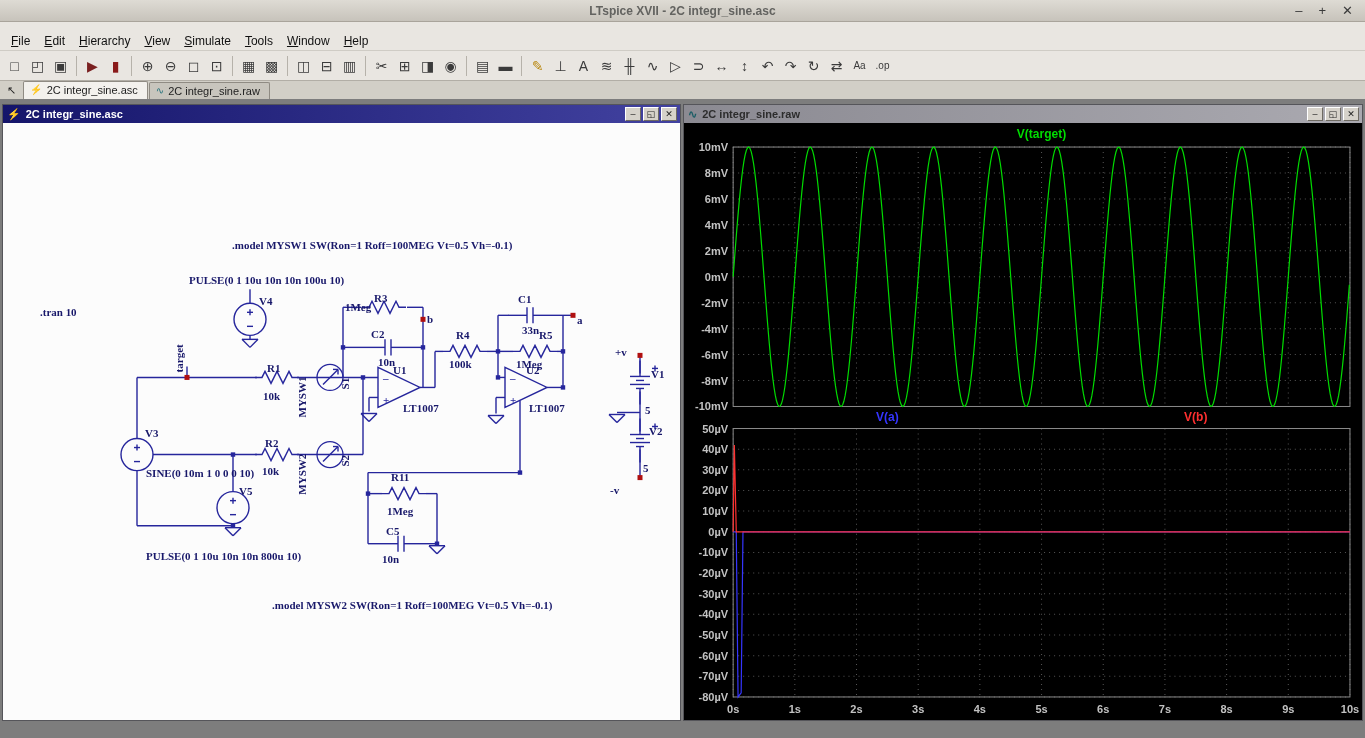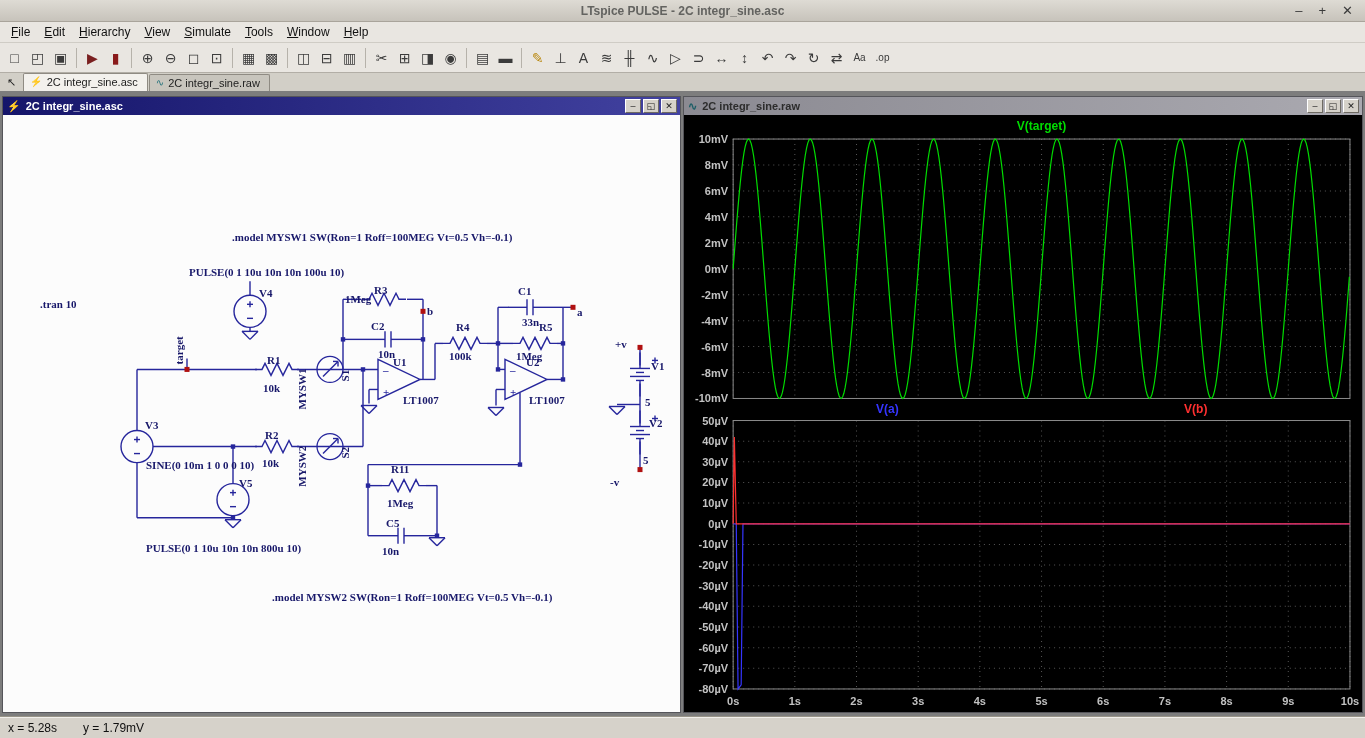--- a/index.html
+++ b/index.html
@@ -6,21 +6,21 @@
   html,body{width:1365px;height:738px;overflow:hidden;background:#7d7d7d;
     font-family:"Liberation Sans",sans-serif;-webkit-font-smoothing:antialiased}
   .app{width:1365px;height:738px;display:flex;flex-direction:column;background:#d6d2ca}
 
   .titlebar{height:22px;background:linear-gradient(#dedbd4,#c7c3bb);display:flex;align-items:center;
     position:relative;border-bottom:1px solid #a9a49b;flex:0 0 auto}
   .titlebar .title{position:absolute;left:0;right:0;text-align:center;font-size:12px;font-weight:bold;color:#636360}
   .win-controls{margin-left:auto;display:flex;gap:16px;padding-right:12px;z-index:2}
   .win-controls span{font-size:13px;line-height:20px;color:#3a3a3a;cursor:default}
 
-  .menubar{height:21px;background:#e9e6e1;display:flex;align-items:center;padding-left:4px;
+  .menubar{height:29px;background:#e9e6e1;display:flex;align-items:flex-end;padding-left:4px;
     font-size:12px;color:#111;border-bottom:1px solid #cfccc5;flex:0 0 auto}
   .menubar .mi{padding:2px 7px;cursor:default}
 
   .toolbar{height:30px;background:#e9e6e1;display:flex;align-items:center;padding:2px 3px;
     border-bottom:1px solid #b2aea6;flex:0 0 auto}
   .tb{width:23px;height:23px;display:flex;align-items:center;justify-content:center;
     font-size:14px;color:#3b3b3b;border:1px solid transparent;border-radius:2px;cursor:default}
   .tb.small-text{font-size:10px;font-weight:normal}
   .tbsep{width:0;height:20px;border-left:1px solid #b6b2aa;margin:0 4px}
 
@@ -55,21 +55,21 @@
 
   .statusbar{height:22px;background:#d6d2ca;border-top:1px solid #989488;box-shadow:inset 0 1px 0 #f2f0ec;
     display:flex;align-items:center;padding-left:8px;font-size:12px;color:#101010;gap:26px;flex:0 0 auto}
 </style>
 </head>
 <body>
 
 <div class="app">
 
   <div class="titlebar">
-    <div class="title">LTspice PULSE - 2C integr_sine.asc</div>
+    <div class="title">LTspice XVII - 2C integr_sine.asc</div>
     <div class="win-controls">
       <span>–</span>
       <span>+</span>
       <span>✕</span>
     </div>
   </div>
 
   <div class="menubar">
       <div class="mi"><u>F</u>ile</div>
       <div class="mi"><u>E</u>dit</div>
@@ -445,18 +445,14 @@
             <polyline points="49.0,408.1 52.1,408.1 53.9,573.0 57.0,568.9 58.8,408.1 664.0,408.1" fill="none" stroke="#3535ff" stroke-width="1.2"></polyline>
             <text x="202.75" y="298" fill="#3535ff" font-size="12" font-weight="bold" text-anchor="middle">V(a)</text>
             <polyline points="49.0,408.1 50.2,321.5 52.1,408.1 664.0,408.1" fill="none" stroke="#ff3030" stroke-width="1.2"></polyline>
             <text x="510.25" y="298" fill="#ff3030" font-size="12" font-weight="bold" text-anchor="middle">V(b)</text>
           </svg>
       </div>
     </div>
 
   </div>
 
-  <div class="statusbar">
-    <span>x = 5.28s</span>
-    <span>y = 1.79mV</span>
-  </div>
 
 </div>
 
 </body></html>

